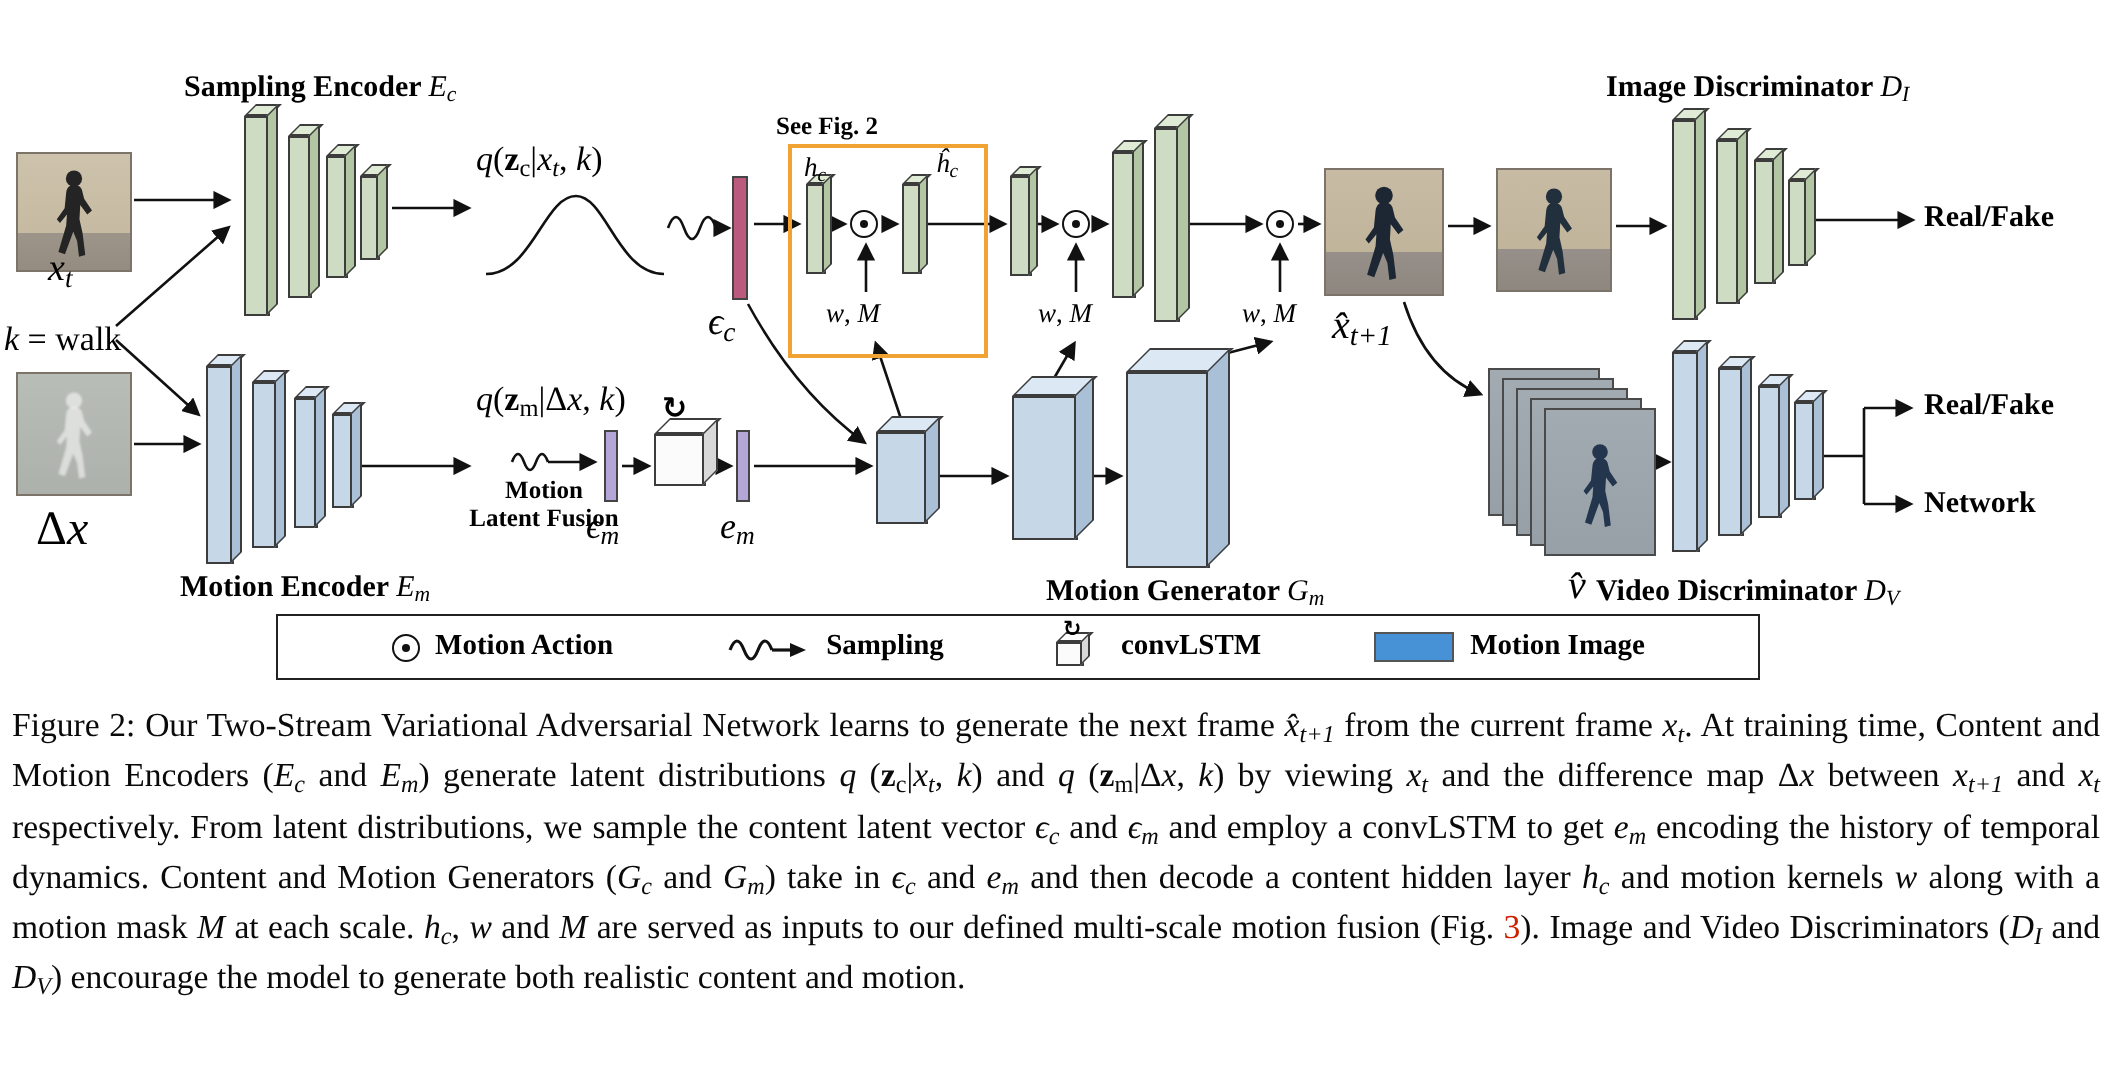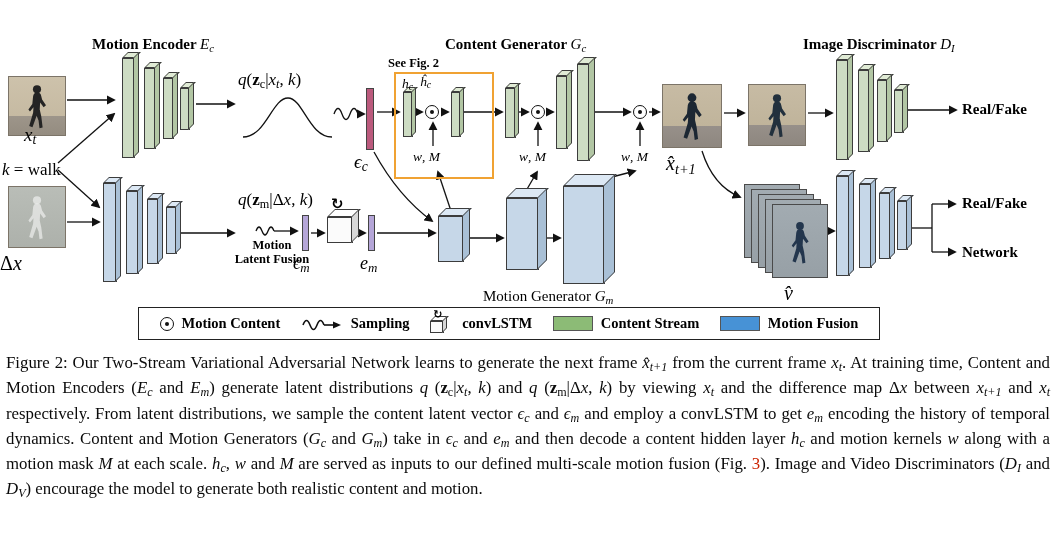--- a/index.html
+++ b/index.html
@@ -187,76 +187,73 @@
             <path d="M20 12 C17 12 15.5 14 15 17 L14 27 L9 34 L11 36.5 L15.5 31 L15 38 L10 55 L14.2 56.5 L19.5 42 L22 48 L23.2 58 L27.2 57 L25.5 43 L23.5 34 L24 25 L28.5 31 L31.5 28.5 L26.5 21 L25 15 C24.2 13 22.5 12 20 12 Z"></path>
           </svg>
       </div>
     </div>
 
     <div class="slab blue" style="left:836px;top:176px;width:14px;height:100px"></div>
     <div class="slab blue" style="left:859px;top:184px;width:13px;height:84px"></div>
     <div class="slab blue" style="left:879px;top:193px;width:12px;height:66px"></div>
     <div class="slab blue" style="left:897px;top:201px;width:11px;height:49px"></div>
 
-    <div class="lbl hdr" style="left:92px;top:36px"><span style="font-weight: bold;">Motion Encoder </span><span style="font-style: italic;">E</span><span style="font-style: italic; font-size: 0.72em; vertical-align: -0.25em;">c</span></div>
-    <div class="lbl hdr" style="left:445px;top:36px"><span style="font-weight: bold;">Content Generator </span><span style="font-style: italic;">G</span><span style="font-style: italic; font-size: 0.72em; vertical-align: -0.25em;">c</span></div>
+    <div class="lbl hdr" style="left:92px;top:36px"><span style="font-weight: bold;">Sampling Encoder </span><span style="font-style: italic;">E</span><span style="font-style: italic; font-size: 0.72em; vertical-align: -0.25em;">c</span></div>
     <div class="lbl hdr" style="left:803px;top:36px"><span style="font-weight: bold;">Image Discriminator </span><span style="font-style: italic;">D</span><span style="font-style: italic; font-size: 0.72em; vertical-align: -0.25em;">I</span></div>
-    <div class="lbl hdr" style="left:483px;top:288px"><span style="font-weight: normal;">Motion Generator </span><span style="font-style: italic;">G</span><span style="font-style: italic; font-size: 0.72em; vertical-align: -0.25em;">m</span></div>
+    <div class="lbl hdr" style="left:90px;top:286px"><span style="font-weight: bold;">Motion Encoder </span><span style="font-style: italic;">E</span><span style="font-style: italic; font-size: 0.72em; vertical-align: -0.25em;">m</span></div>
+    <div class="lbl hdr" style="left:483px;top:288px"><span style="font-weight: bold; margin-left: 40px;">Motion Generator </span><span style="font-style: italic;">G</span><span style="font-style: italic; font-size: 0.72em; vertical-align: -0.25em;">m</span></div>
+    <div class="lbl hdr" style="left:798px;top:288px"><span style="font-weight: bold;">Video Discriminator </span><span style="font-style: italic;">D</span><span style="font-style: italic; font-size: 0.72em; vertical-align: -0.25em;">V</span></div>
 
     <div class="lbl" style="left:24px;top:124px;font-size:19px"><span style="font-style: italic;">x</span><span style="font-style: italic; font-size: 0.72em; vertical-align: -0.25em;">t</span></div>
     <div class="lbl" style="left:2px;top:160px;font-size:17px"><span style="font-style: italic;">k</span><span> = walk</span></div>
-    <div class="lbl" style="left:0;top:252px;font-size:20px"><span>Δ</span><span style="font-style: italic;">x</span></div>
+    <div class="lbl" style="left:18px;top:252px;font-size:24px"><span>Δ</span><span style="font-style: italic;">x</span></div>
 
     <div class="lbl" style="left:238px;top:70px;font-size:17px"><span style="font-style: italic;">q</span><span>(</span><span style="font-weight: bold;">z</span><span style="font-size: 0.72em; vertical-align: -0.25em;">c</span><span>|</span><span style="font-style: italic;">x</span><span style="font-style: italic; font-size: 0.72em; vertical-align: -0.25em;">t</span><span>, </span><span style="font-style: italic;">k</span><span>)</span></div>
     <div class="lbl" style="left:354px;top:151px;font-size:19px"><span style="font-style: italic;">ϵ</span><span style="font-style: italic; font-size: 0.72em; vertical-align: -0.25em;">c</span></div>
 
     <div class="lbl bold" style="left:388px;top:56px;font-size:12.5px">See Fig. 2</div>
     <div class="lbl" style="left:402px;top:76px;font-size:13.5px"><span style="font-style: italic;">h</span><span style="font-style: italic; font-size: 0.72em; vertical-align: -0.25em;">c</span></div>
-    <div class="lbl" style="left:420px;top:74px;font-size:13.5px"><span style="font-style: italic;">ĥ</span><span style="font-style: italic; font-size: 0.72em; vertical-align: -0.25em;">c</span></div>
+    <div class="lbl" style="left:468px;top:74px;font-size:13.5px"><span style="font-style: italic;">ĥ</span><span style="font-style: italic; font-size: 0.72em; vertical-align: -0.25em;">c</span></div>
     <div class="lbl" style="left:413px;top:149px;font-size:13.5px;background:#fff"><span style="font-style: italic;">w</span><span>, </span><span style="font-style: italic;">M</span></div>
     <div class="lbl" style="left:519px;top:149px;font-size:13.5px;background:#fff"><span style="font-style: italic;">w</span><span>, </span><span style="font-style: italic;">M</span></div>
     <div class="lbl" style="left:621px;top:149px;font-size:13.5px;background:#fff"><span style="font-style: italic;">w</span><span>, </span><span style="font-style: italic;">M</span></div>
 
     <div class="lbl" style="left:238px;top:190px;font-size:17px"><span style="font-style: italic;">q</span><span>(</span><span style="font-weight: bold;">z</span><span style="font-size: 0.72em; vertical-align: -0.25em;">m</span><span>|Δ</span><span style="font-style: italic;">x</span><span>, </span><span style="font-style: italic;">k</span><span>)</span></div>
     <div class="lbl wrap" style="left:234px;top:238px;width:76px">Motion Latent Fusion</div>
     <div class="lbl" style="left:293px;top:253px;font-size:18px"><span style="font-style: italic;">ϵ</span><span style="font-style: italic; font-size: 0.72em; vertical-align: -0.25em;">m</span></div>
     <div class="lbl" style="left:360px;top:253px;font-size:18px"><span style="font-style: italic;">e</span><span style="font-style: italic; font-size: 0.72em; vertical-align: -0.25em;">m</span></div>
 
     <div class="lbl" style="left:666px;top:152px;font-size:20px"><span style="font-style: italic;">x̂</span><span style="font-style: italic; font-size: 0.72em; vertical-align: -0.25em;">t+1</span></div>
     <div class="lbl" style="left:784px;top:282px;font-size:20px"><span style="font-style: italic;">v̂</span></div>
 
     <div class="lbl bold" style="left:962px;top:101px">Real/Fake</div>
     <div class="lbl bold" style="left:962px;top:195px">Real/Fake</div>
     <div class="lbl bold" style="left:962px;top:244px">Network</div>
 
     <div class="legend">
       <div class="legend-item">
         <span class="odot rel"></span>
-        <span>Motion Content</span>
+        <span>Motion Action</span>
       </div>
       <div class="legend-item">
         <svg width="42" height="16" viewBox="0 0 42 16">
           <path d="M2 9 q3.5 -9 7 0 t7 0 t7 0" fill="none" stroke="#111" stroke-width="1.6"></path>
           <path d="M23 9 L33 9" stroke="#111" stroke-width="1.6" fill="none"></path>
           <path d="M32 5.5 L40 9 L32 12.5 Z" fill="#111"></path>
         </svg>
         <span>Sampling</span>
       </div>
       <div class="legend-item">
         <span class="legend-cube">
           <span class="slab white rel" style="width:14px;height:12px;--d:5px;margin-top:7px"></span>
           <span class="loop" style="left:3px;top:-6px;font-size:11px">↻</span>
         </span>
         <span>convLSTM</span>
       </div>
       <div class="legend-item">
-        <span class="swatch" style="background: rgb(140, 187, 118);"></span>
-        <span>Content Stream</span>
-      </div>
-      <div class="legend-item">
         <span class="swatch" style="background: rgb(71, 146, 214);"></span>
-        <span>Motion Fusion</span>
+        <span>Motion Image</span>
       </div>
     </div>
   </div>
 
   <p class="caption"><span>Figure 2: Our Two-Stream Variational Adversarial Network learns to generate the next frame </span><span style="font-style: italic;">x̂</span><span style="font-style: italic; font-size: 0.72em; vertical-align: -0.25em;">t+1</span><span> from the current frame </span><span style="font-style: italic;">x</span><span style="font-style: italic; font-size: 0.72em; vertical-align: -0.25em;">t</span><span>. At training time, Content and Motion Encoders (</span><span style="font-style: italic;">E</span><span style="font-style: italic; font-size: 0.72em; vertical-align: -0.25em;">c</span><span> and </span><span style="font-style: italic;">E</span><span style="font-style: italic; font-size: 0.72em; vertical-align: -0.25em;">m</span><span>) generate latent distributions </span><span style="font-style: italic;">q</span><span> (</span><span style="font-weight: bold;">z</span><span style="font-size: 0.72em; vertical-align: -0.25em;">c</span><span>|</span><span style="font-style: italic;">x</span><span style="font-style: italic; font-size: 0.72em; vertical-align: -0.25em;">t</span><span>, </span><span style="font-style: italic;">k</span><span>) and </span><span style="font-style: italic;">q</span><span> (</span><span style="font-weight: bold;">z</span><span style="font-size: 0.72em; vertical-align: -0.25em;">m</span><span>|Δ</span><span style="font-style: italic;">x</span><span>, </span><span style="font-style: italic;">k</span><span>) by viewing </span><span style="font-style: italic;">x</span><span style="font-style: italic; font-size: 0.72em; vertical-align: -0.25em;">t</span><span> and the difference map Δ</span><span style="font-style: italic;">x</span><span> between </span><span style="font-style: italic;">x</span><span style="font-style: italic; font-size: 0.72em; vertical-align: -0.25em;">t+1</span><span> and </span><span style="font-style: italic;">x</span><span style="font-style: italic; font-size: 0.72em; vertical-align: -0.25em;">t</span><span> respectively. From latent distributions, we sample the content latent vector </span><span style="font-style: italic;">ϵ</span><span style="font-style: italic; font-size: 0.72em; vertical-align: -0.25em;">c</span><span> and </span><span style="font-style: italic;">ϵ</span><span style="font-style: italic; font-size: 0.72em; vertical-align: -0.25em;">m</span><span> and employ a convLSTM to get </span><span style="font-style: italic;">e</span><span style="font-style: italic; font-size: 0.72em; vertical-align: -0.25em;">m</span><span> encoding the history of temporal dynamics.  Content and Motion Generators (</span><span style="font-style: italic;">G</span><span style="font-style: italic; font-size: 0.72em; vertical-align: -0.25em;">c</span><span> and </span><span style="font-style: italic;">G</span><span style="font-style: italic; font-size: 0.72em; vertical-align: -0.25em;">m</span><span>) take in </span><span style="font-style: italic;">ϵ</span><span style="font-style: italic; font-size: 0.72em; vertical-align: -0.25em;">c</span><span> and </span><span style="font-style: italic;">e</span><span style="font-style: italic; font-size: 0.72em; vertical-align: -0.25em;">m</span><span> and then decode a content hidden layer </span><span style="font-style: italic;">h</span><span style="font-style: italic; font-size: 0.72em; vertical-align: -0.25em;">c</span><span> and motion kernels </span><span style="font-style: italic;">w</span><span> along with a motion mask </span><span style="font-style: italic;">M</span><span> at each scale.  </span><span style="font-style: italic;">h</span><span style="font-style: italic; font-size: 0.72em; vertical-align: -0.25em;">c</span><span>, </span><span style="font-style: italic;">w</span><span> and </span><span style="font-style: italic;">M</span><span> are served as inputs to our defined multi-scale motion fusion (Fig. </span><span style="color: rgb(204, 34, 0);">3</span><span>).  Image and Video Discriminators (</span><span style="font-style: italic;">D</span><span style="font-style: italic; font-size: 0.72em; vertical-align: -0.25em;">I</span><span> and </span><span style="font-style: italic;">D</span><span style="font-style: italic; font-size: 0.72em; vertical-align: -0.25em;">V</span><span>) encourage the model to generate both realistic content and motion.</span></p>
 </div>
 
 </body></html>

